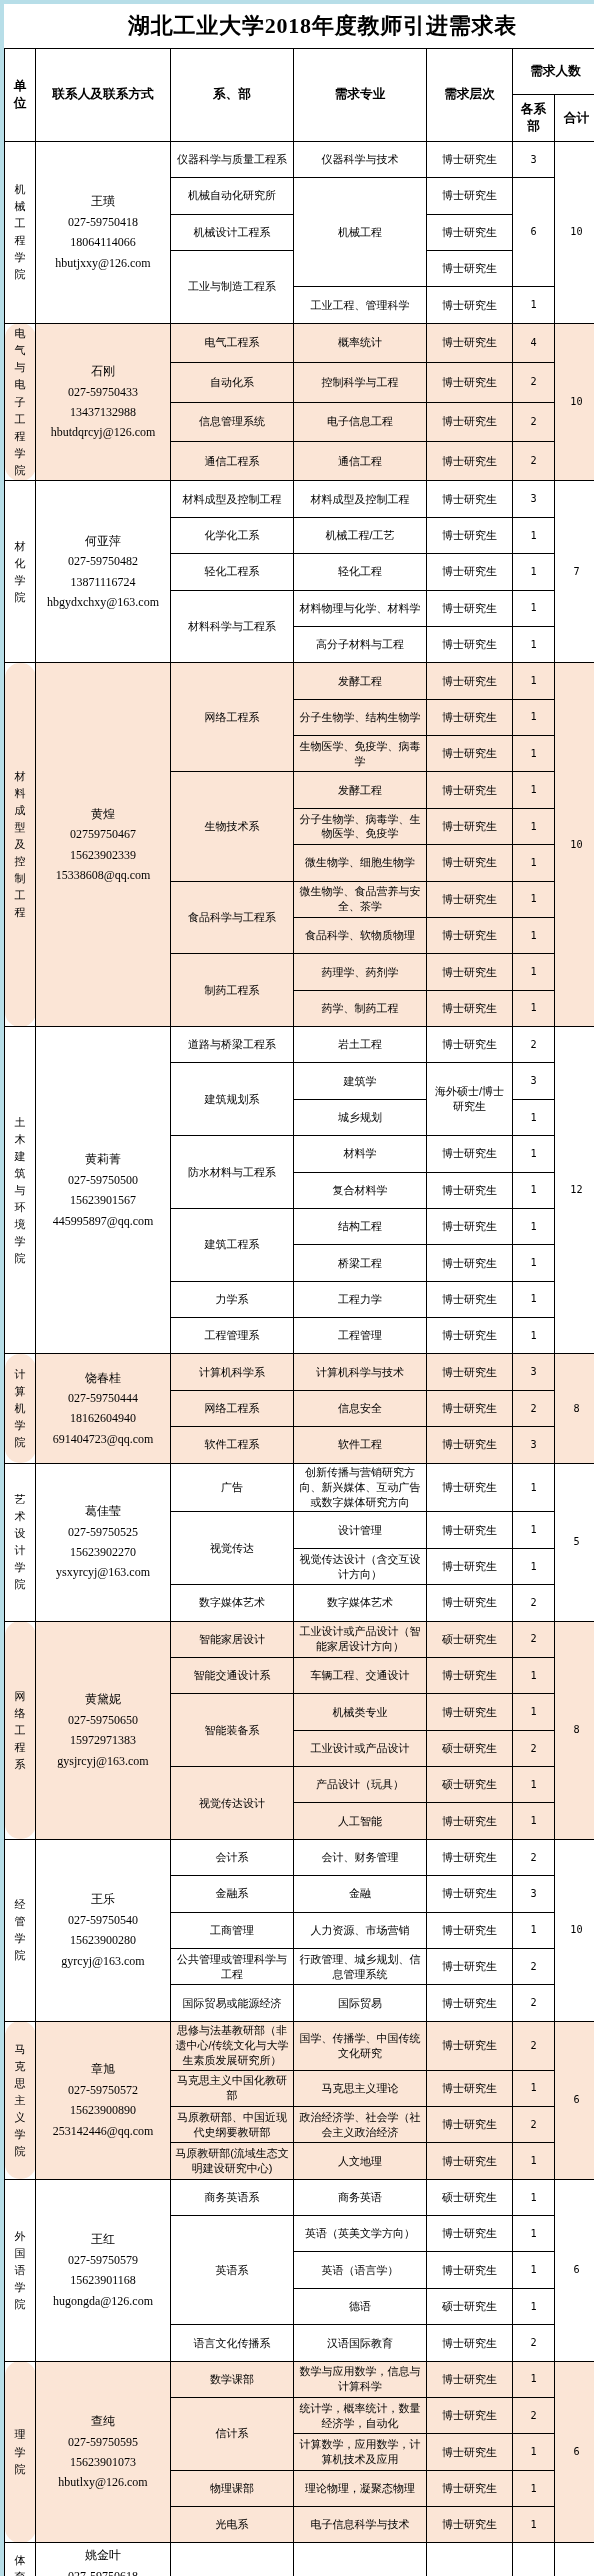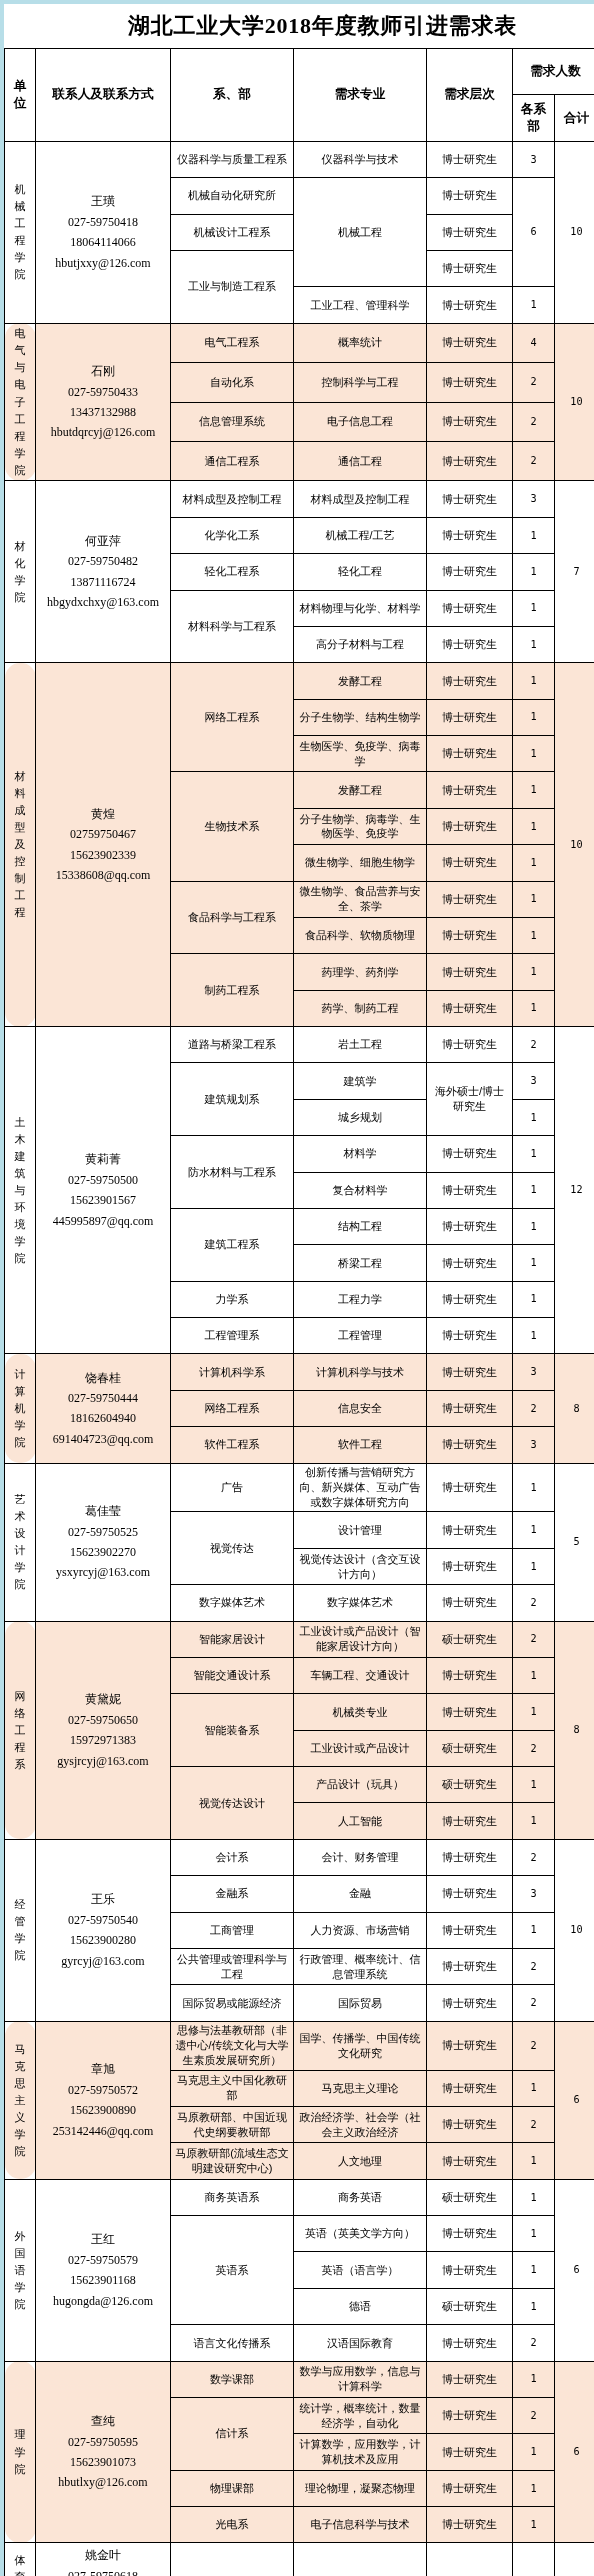--- a/index.html
+++ b/index.html
@@ -410,21 +410,21 @@
           <td class="col-count">3</td>
         </tr>
         <tr>
           <td class="col-dept">工商管理</td>
           <td class="col-major">人力资源、市场营销</td>
           <td class="col-level">博士研究生</td>
           <td class="col-count">1</td>
         </tr>
         <tr>
           <td class="col-dept">公共管理或管理科学与工程</td>
-          <td class="col-major">行政管理、概率统计、信息管理系统</td>
+          <td class="col-major">行政管理、城乡规划、信息管理系统</td>
           <td class="col-level">博士研究生</td>
           <td class="col-count">2</td>
         </tr>
         <tr>
           <td class="col-dept">国际贸易或能源经济</td>
           <td class="col-major">国际贸易</td>
           <td class="col-level">博士研究生</td>
           <td class="col-count">2</td>
         </tr>
         <tr class="shade section-start">

